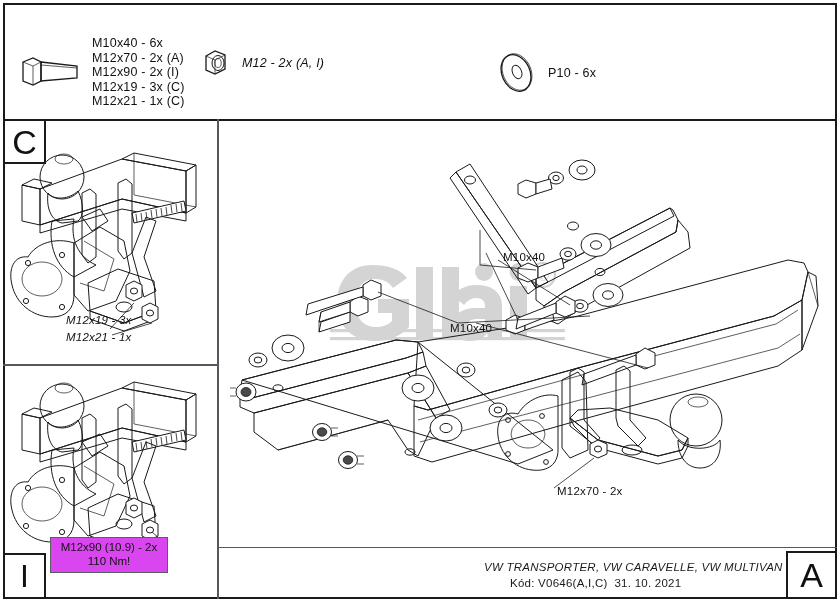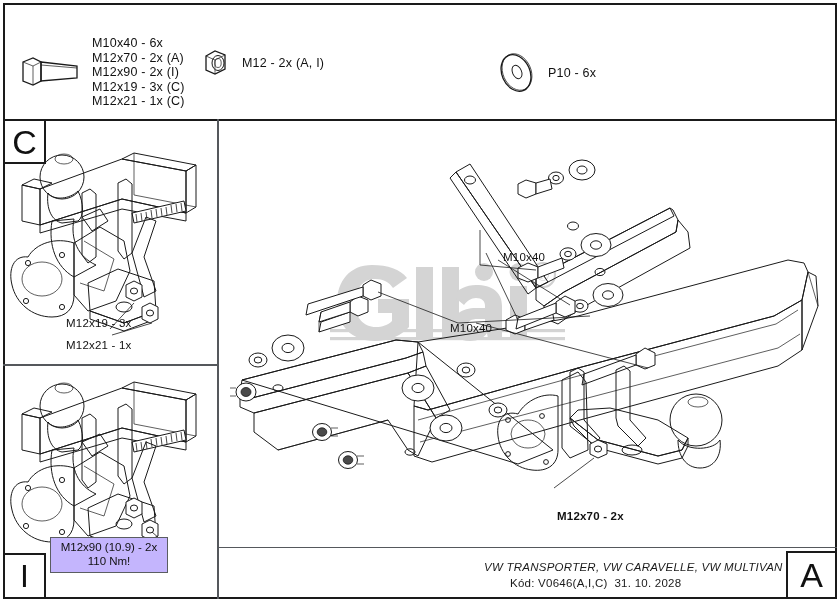--- a/index.html
+++ b/index.html
@@ -79,44 +79,44 @@
     align-items: center;
   }
   .legend-text {
     font-size: 12.5px;
     color: #111;
     line-height: 14.6px;
     white-space: pre;
     letter-spacing: 0.2px;
   }
   #legend-bolt  { left: 8px;   top: 33px; }
-  #legend-nut   { left: 198px; top: 44px; }
+  #legend-nut   { left: 198px; top: 44px; font-style: italic; }
   #legend-wash1 { left: 338px; top: 39px; }
   #legend-wash2 { left: 492px; top: 48px; }
   .legend-gfx { margin-right: 9px; flex: 0 0 auto; }
 
   
   .dlabel {
     position: absolute;
     font-size: 11.5px;
     color: #111;
     white-space: pre;
     line-height: 13.5px;
     letter-spacing: 0.2px;
     padding-left: 16px;
   }
   #lbl-main-m10a { left: 487px; top: 251px; }
   #lbl-main-m10b { left: 434px; top: 322px; }
-  #lbl-main-m12x70 { left: 541px; top: 510px; font-weight: bold; }
-  #lbl-c-callout { left: 50px; top: 312px; line-height: 22px; }
+  #lbl-main-m12x70 { left: 541px; top: 485px; }
+  #lbl-c-callout { left: 50px; top: 312px; line-height: 17px; font-style: italic; }
 
   .callout-box {
     position: absolute;
     border: 1px solid #5a5d61;
-    background: #c4b5fd;
+    background: #d946ef;
     box-sizing: border-box;
     text-align: center;
     font-size: 11.5px;
     line-height: 13.5px;
     color: #111;
     padding: 3px 6px 4px 6px;
     white-space: pre;
   }
   #callout-I { left: 50px; top: 537px; width: 118px; }
 
@@ -546,15 +546,15 @@
   <div class="dlabel" id="lbl-main-m10b">M10x40</div>
   <div class="dlabel" id="lbl-main-m12x70">M12x70 - 2x</div>
   <div class="dlabel" id="lbl-c-callout">M12x19 - 3x
 M12x21 - 1x</div>
 
   <div class="callout-box" id="callout-I">M12x90 (10.9) - 2x
 110 Nm!</div>
 
   <div class="title-text" id="title-code">IC 250 12 1</div>
   <div class="title-text" id="title-vehicle">VW TRANSPORTER, VW CARAVELLE, VW MULTIVAN</div>
-  <div class="title-text" id="title-kod">Kód: V0646(A,I,C)  31. 10. 2028</div>
+  <div class="title-text" id="title-kod">Kód: V0646(A,I,C)  31. 10. 2021</div>
 
 </div>
 
 </body></html>

